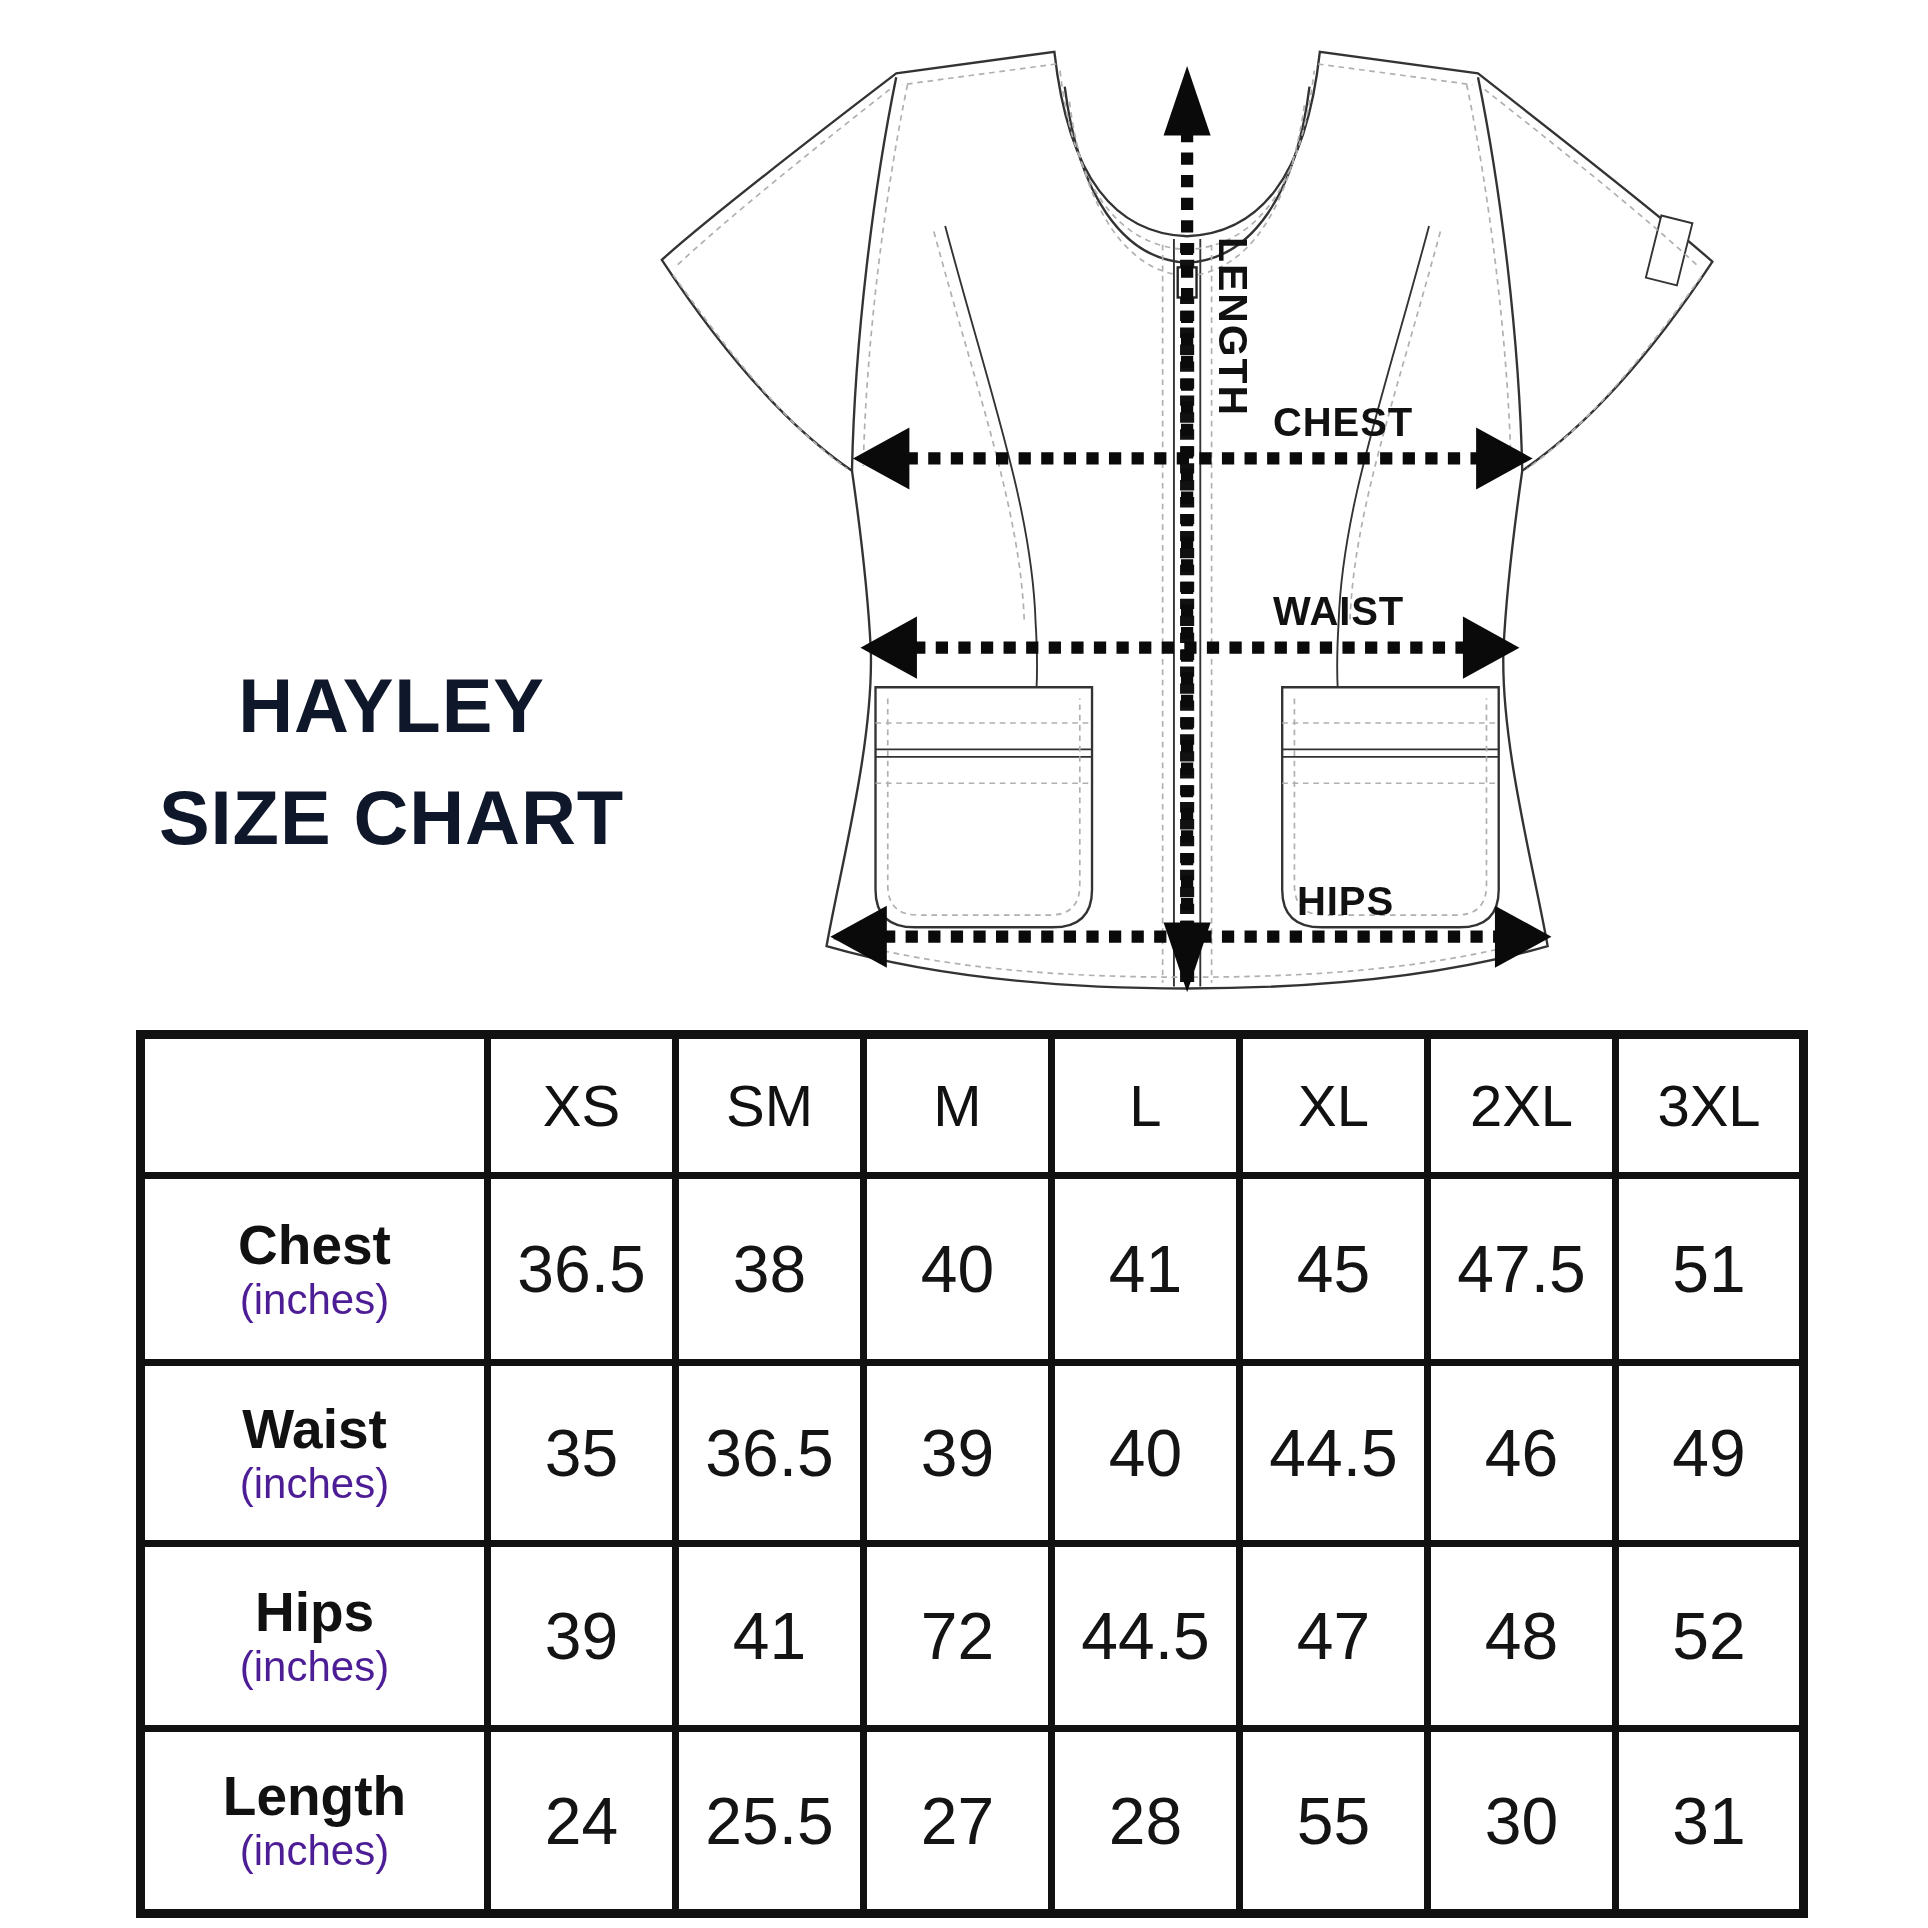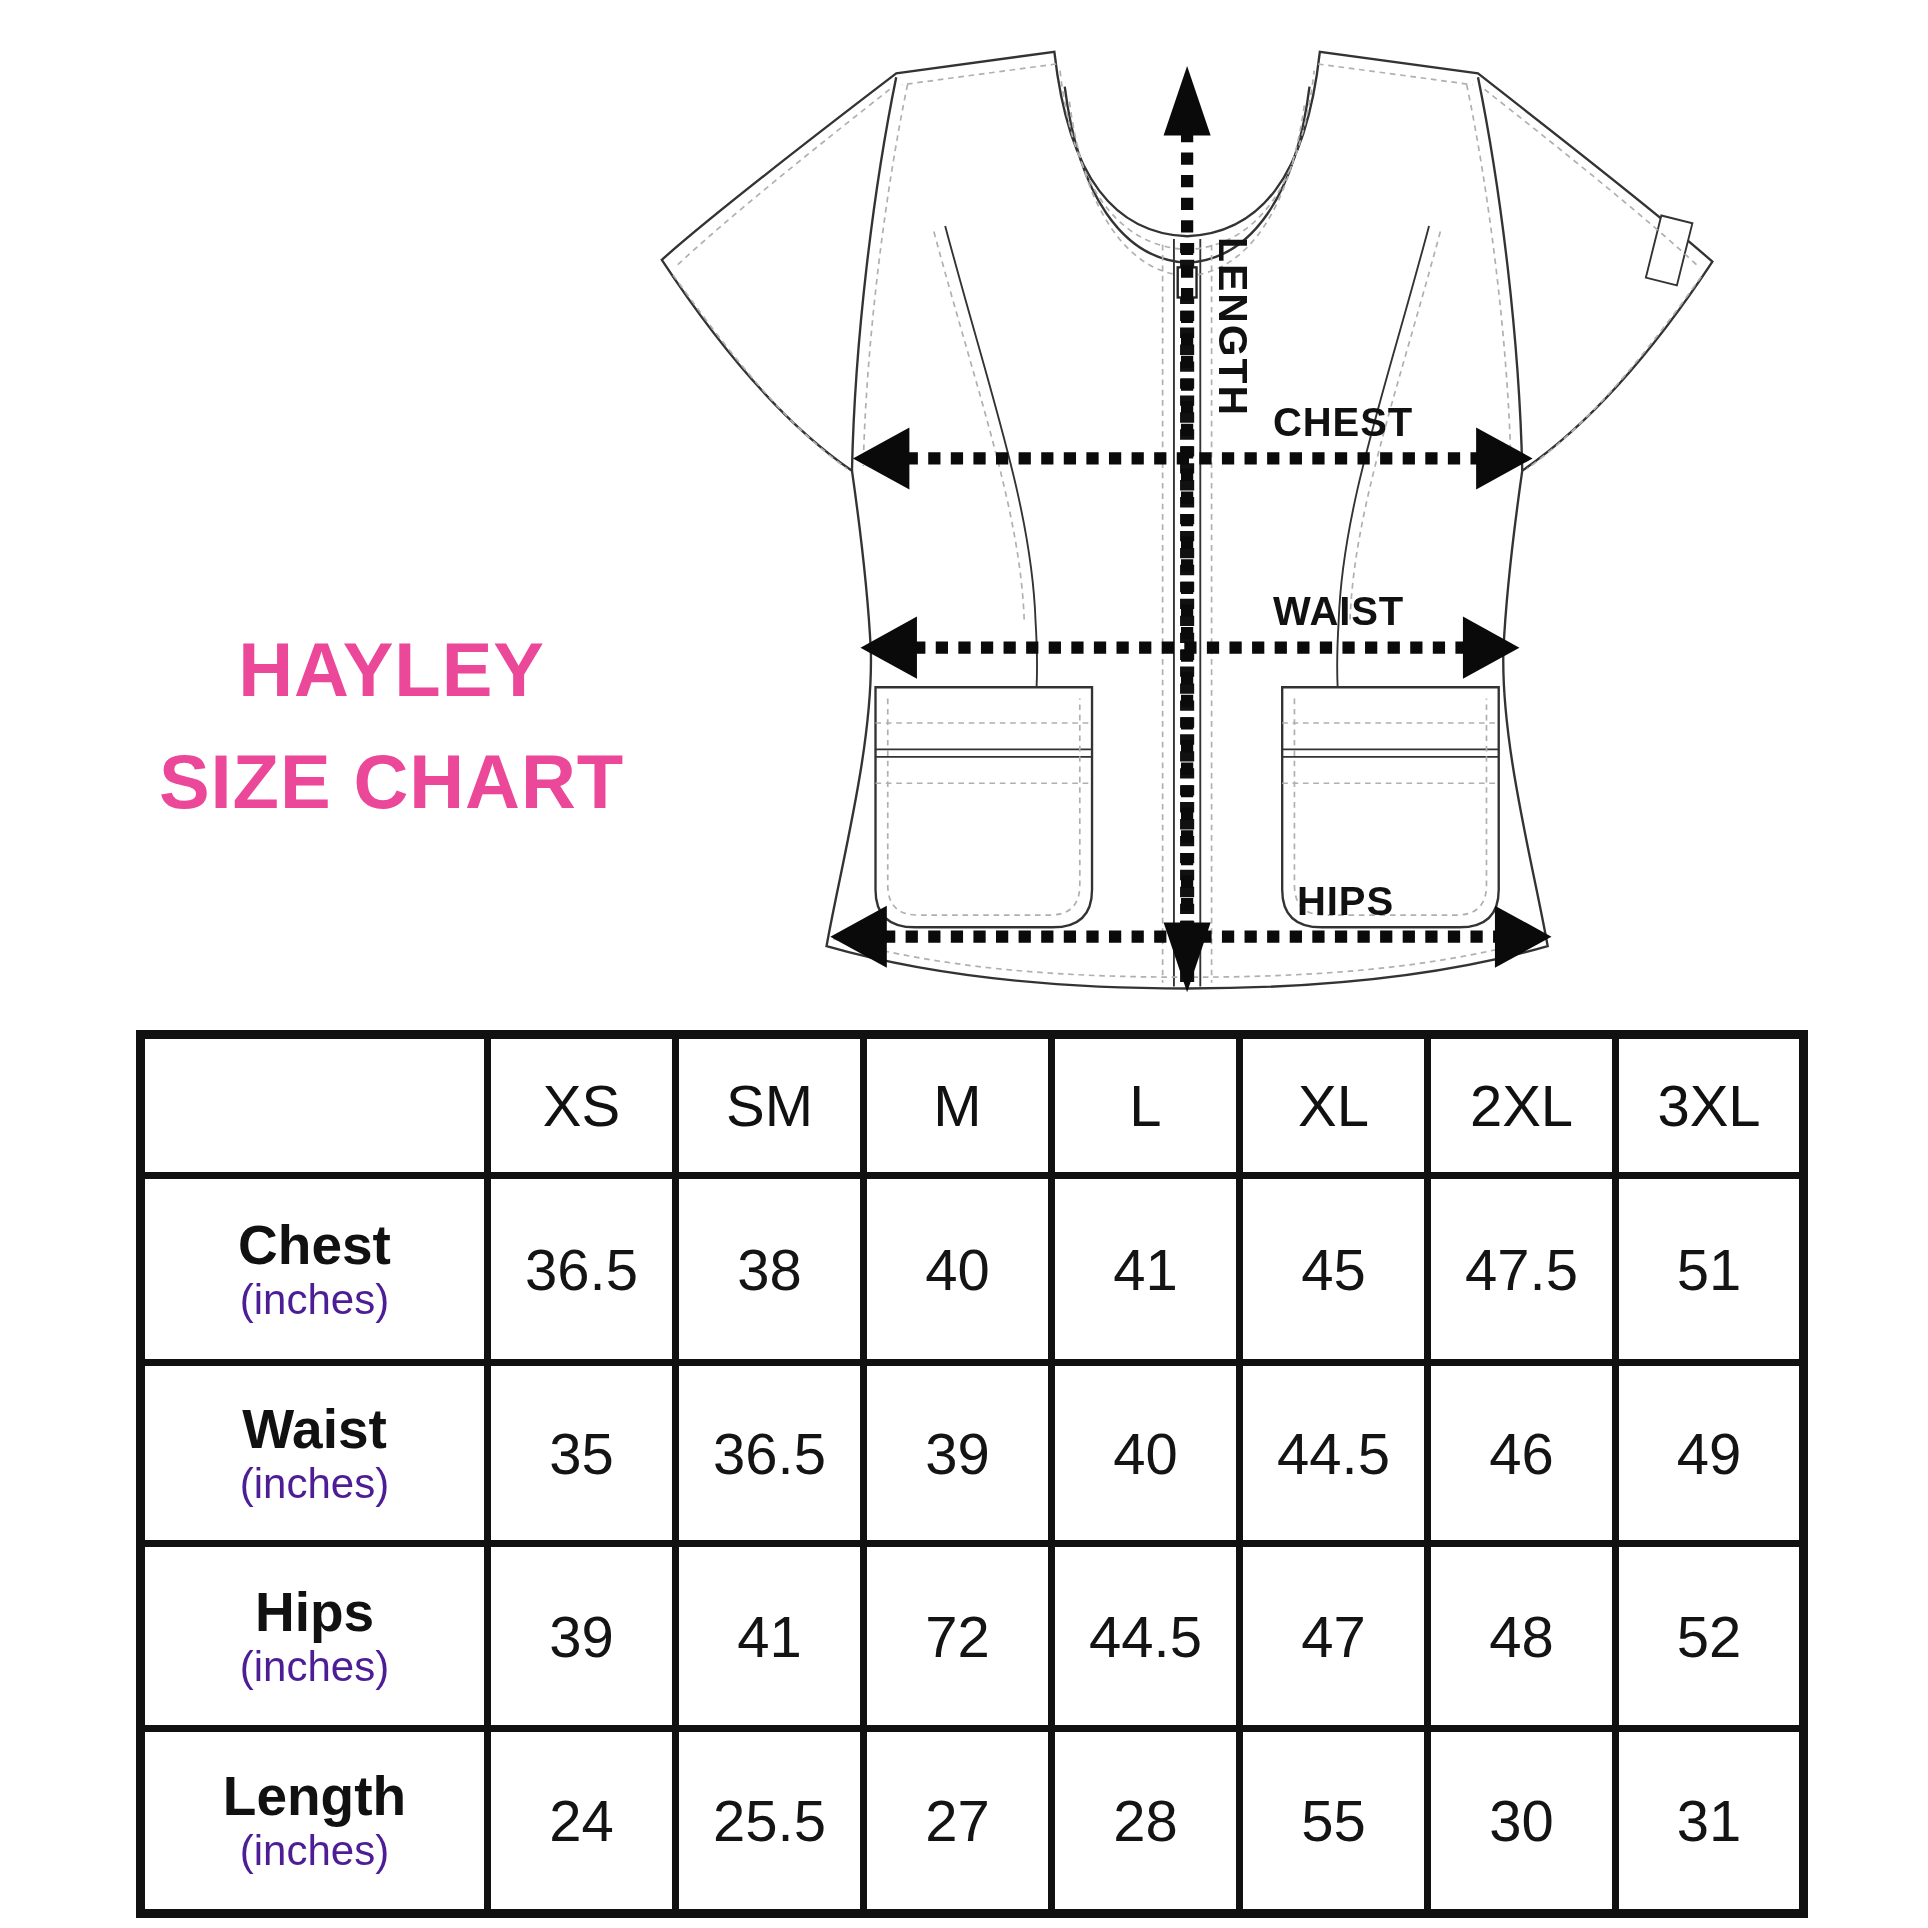--- a/index.html
+++ b/index.html
@@ -12,36 +12,36 @@
   
   .meas-label{
     position:absolute;font-weight:bold;font-size:40px;letter-spacing:0.9px;
     color:#111;white-space:nowrap;
   }
   .meas-label.vertical{
     transform:rotate(90deg);transform-origin:0 0;font-size:41px;letter-spacing:1.9px;
   }
   
   .title-block{
-    position:absolute;left:62px;top:614px;width:659px;text-align:center;
-    font-weight:bold;font-size:76px;line-height:112px;letter-spacing:0.9px;color:#ec4899;
+    position:absolute;left:62px;top:650px;width:659px;text-align:center;
+    font-weight:bold;font-size:76px;line-height:112px;letter-spacing:0.9px;color:#0f172a;
     white-space:nowrap;
   }
   
   table.size-table{
     position:absolute;left:136px;top:1030px;border-collapse:collapse;
     table-layout:fixed;background:#fff;border:9.4px solid #111;
   }
   table.size-table td{
     border:7.5px solid #111;text-align:center;vertical-align:middle;padding:0;
   }
   td.col-head{font-weight:normal;font-size:58px;}
   td.row-head .mlabel{font-weight:bold;font-size:55px;line-height:60px;display:block;}
   td.row-head .munit{font-weight:normal;font-size:42px;line-height:49px;display:block;color:#4c1d95;}
-  td.val{font-weight:normal;font-size:58px;color:#141414;}
+  td.val{font-weight:normal;font-size:66px;color:#141414;}
 </style>
 </head>
 <body>
 
 <svg id="garment-svg" viewBox="0 0 2048 2048">
   <g fill="none" stroke="#333" stroke-width="2.5">
 
     <path fill="#ffffff" d="
       M 1120 55
       C 1135 190, 1185 248, 1261 251

